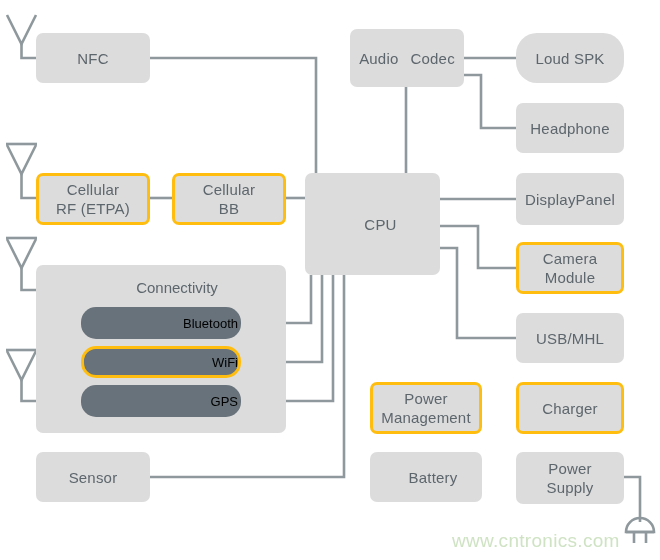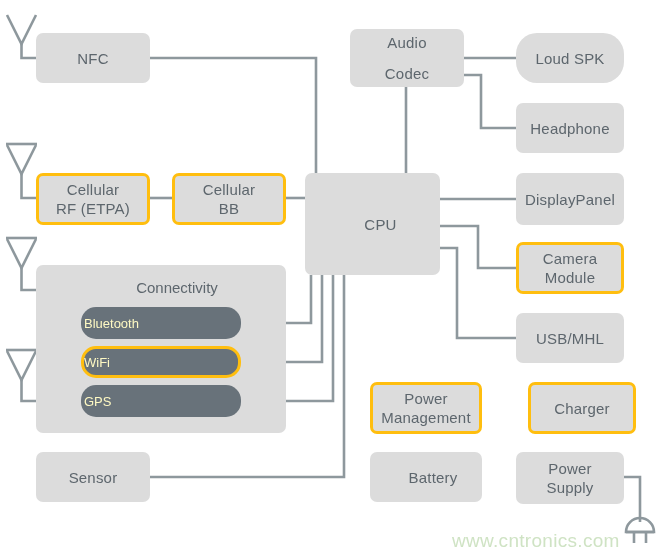--- a/index.html
+++ b/index.html
@@ -60,22 +60,22 @@
     line-height: 19px;
     padding-left: 32px;
   }
   .subnode {
     position: absolute;
     box-sizing: border-box;
     background: #68727a;
     border-radius: 15px;
     display: flex;
     align-items: center;
-    justify-content: flex-start;
-    color: #fef9c3;
+    justify-content: flex-end;
+    color: #000000;
     font-size: 13px;
     line-height: 17px;
     border: 3px solid transparent;
     z-index: 3;
   }
   .subnode.hl {
     border-color: #ffbe0f;
   }
   .watermark {
     position: absolute;
@@ -161,21 +161,21 @@
 
   <div class="node hl" style="left:172px; top:173px; width:114px; height:52px; flex-direction:column;">
     <span>Cellular</span>
     <span>BB</span>
   </div>
 
   <div class="node" style="left:305px; top:173px; width:135px; height:102px;padding-left:16px;">
     <span>CPU</span>
   </div>
 
-  <div class="node" style="left:350px; top:29px; width:114px; height:58px; flex-direction:column;gap:12px;">
+  <div class="node" style="left:350px; top:29px; width:114px; height:58px; gap:12px;">
     <span>Audio</span>
     <span>Codec</span>
   </div>
 
   <div class="node" style="left:516px; top:33px; width:108px; height:50px;border-radius:21px;">
     <span>Loud SPK</span>
   </div>
 
   <div class="node" style="left:516px; top:103px; width:108px; height:50px;">
     <span>Headphone</span>
@@ -193,21 +193,21 @@
 
   <div class="node" style="left:516px; top:313px; width:108px; height:50px;text-align:center;">
     <span>USB/MHL</span>
   </div>
 
   <div class="node hl" style="left:370px; top:382px; width:112px; height:52px; flex-direction:column;">
     <span>Power</span>
     <span>Management</span>
   </div>
 
-  <div class="node hl" style="left:528px; top:382px; width:108px; height:52px;">
+  <div class="node hl" style="left:516px; top:382px; width:108px; height:52px;">
     <span>Charger</span>
   </div>
 
   <div class="node" style="left:36px; top:452px; width:114px; height:50px;">
     <span>Sensor</span>
   </div>
 
   <div class="node" style="left:370px; top:452px; width:112px; height:50px;padding-left:14px;">
     <span>Battery</span>
   </div>

